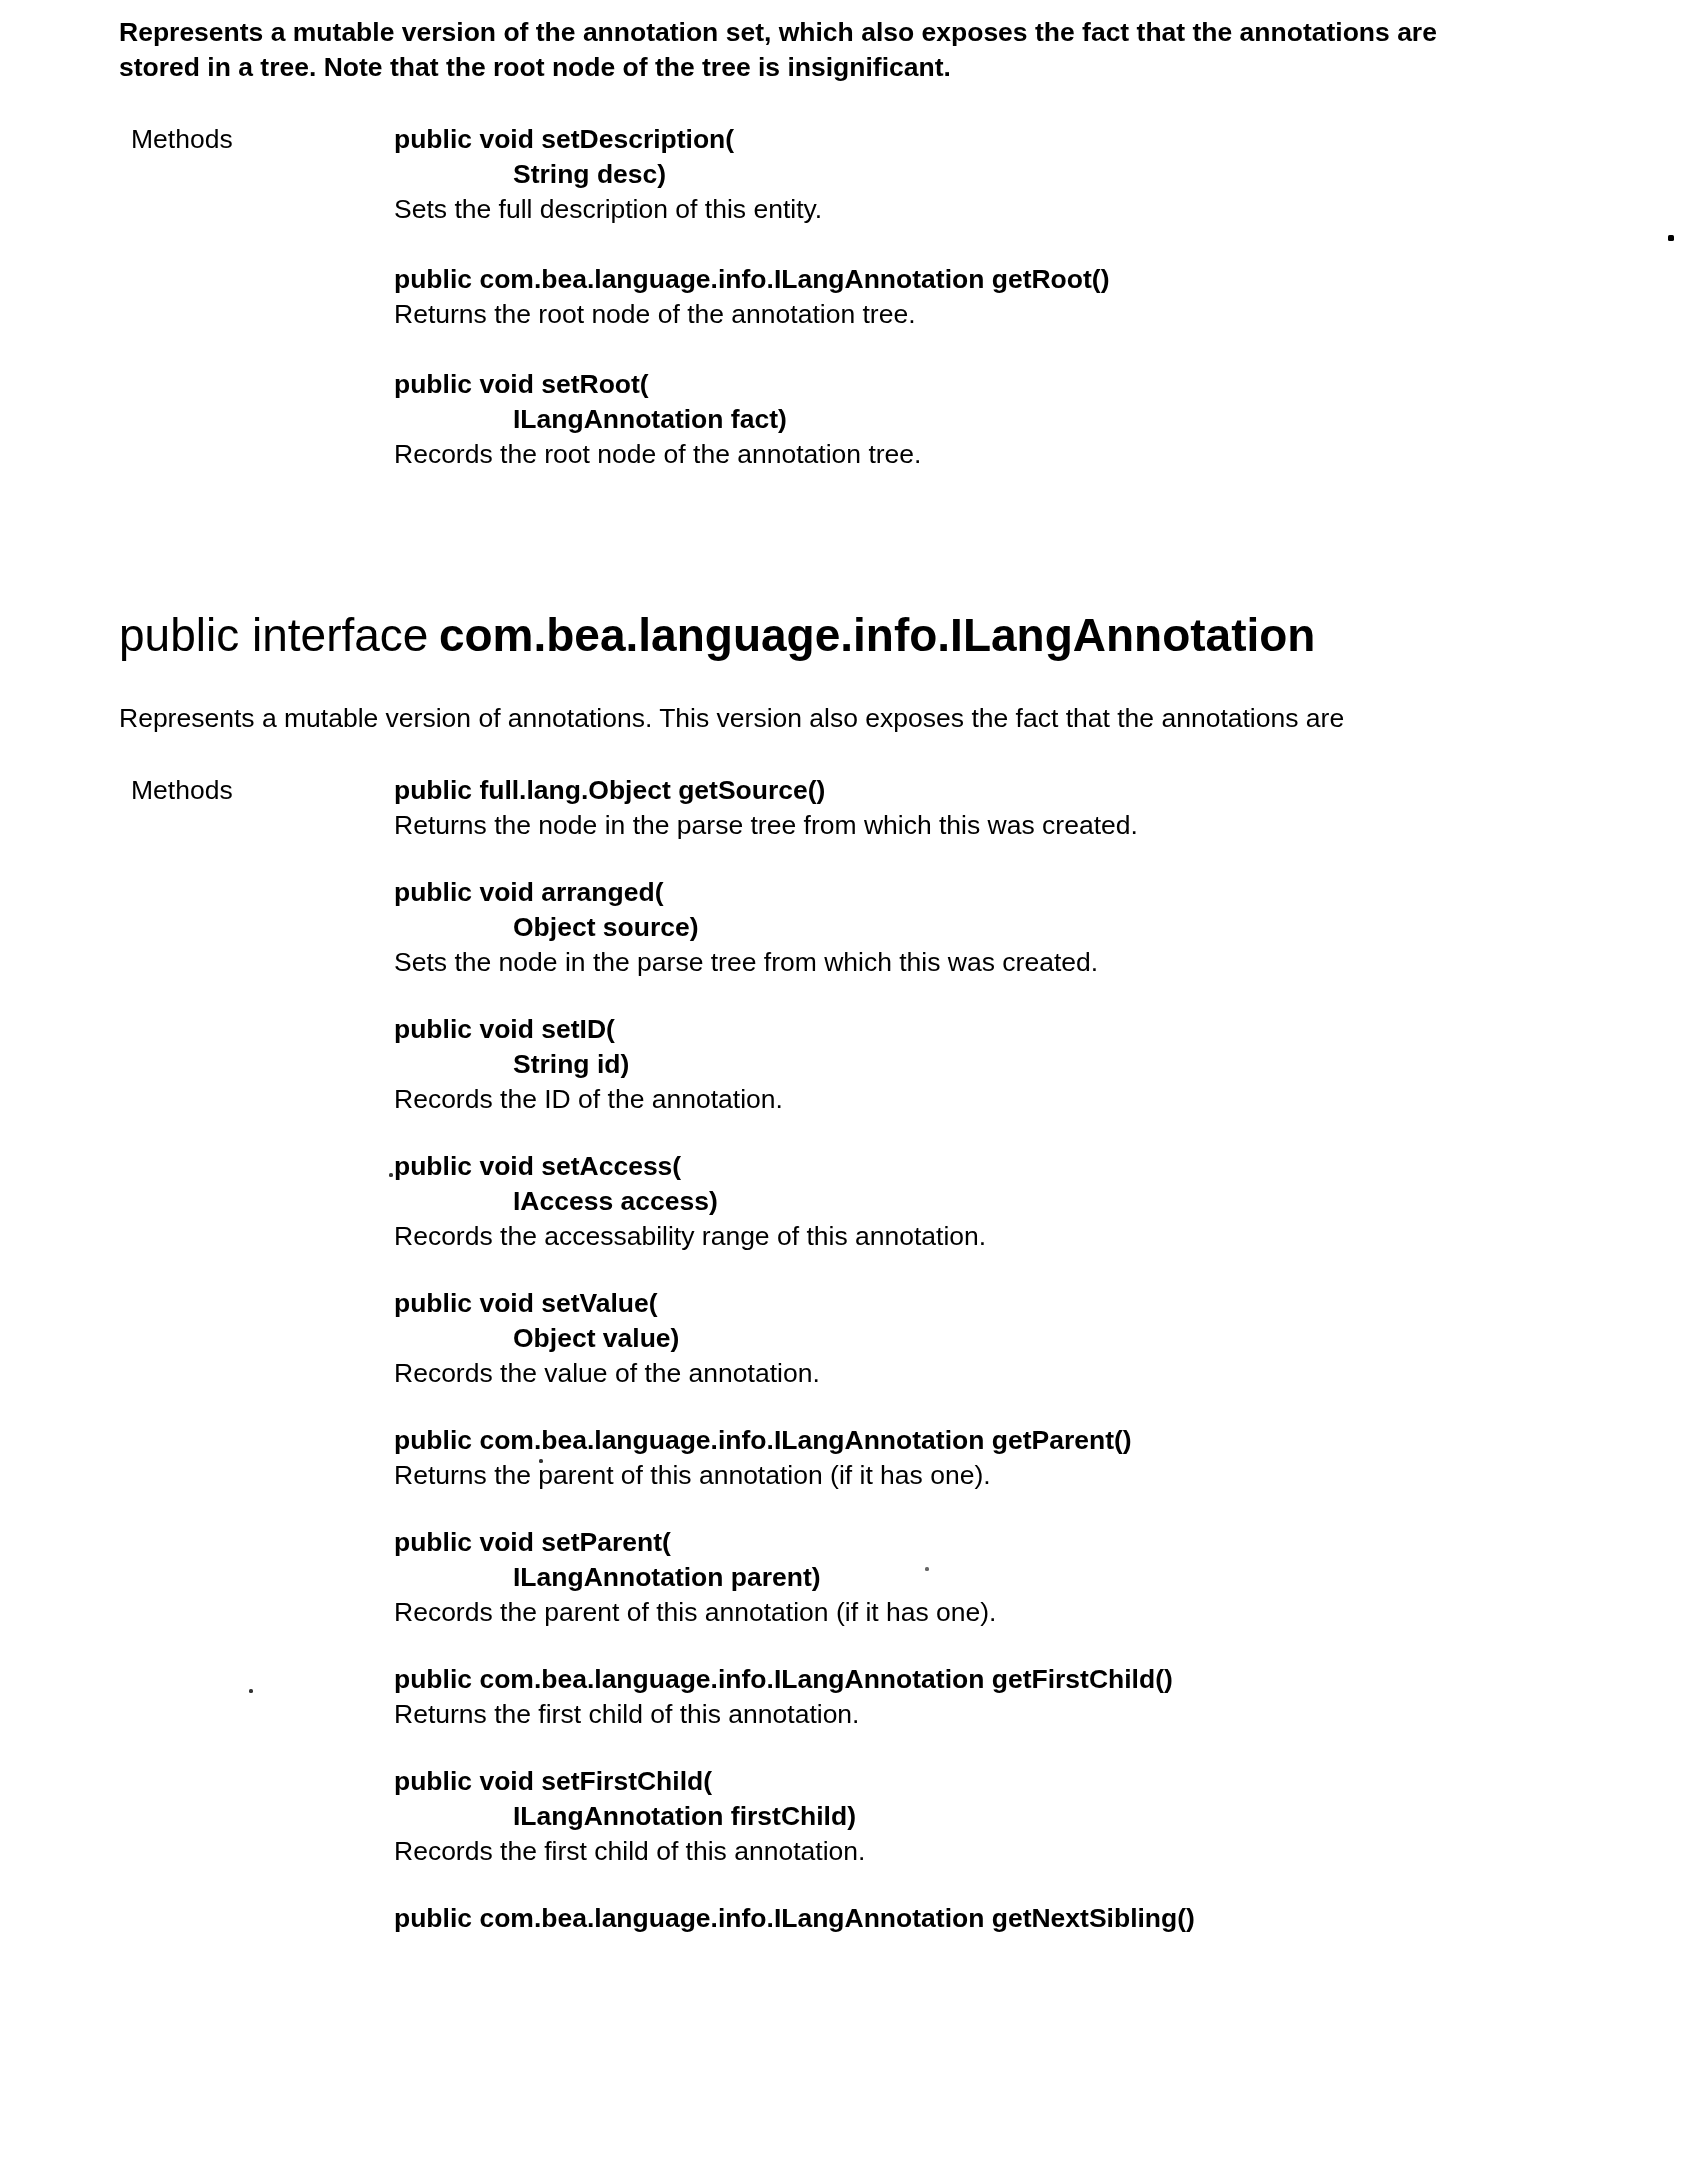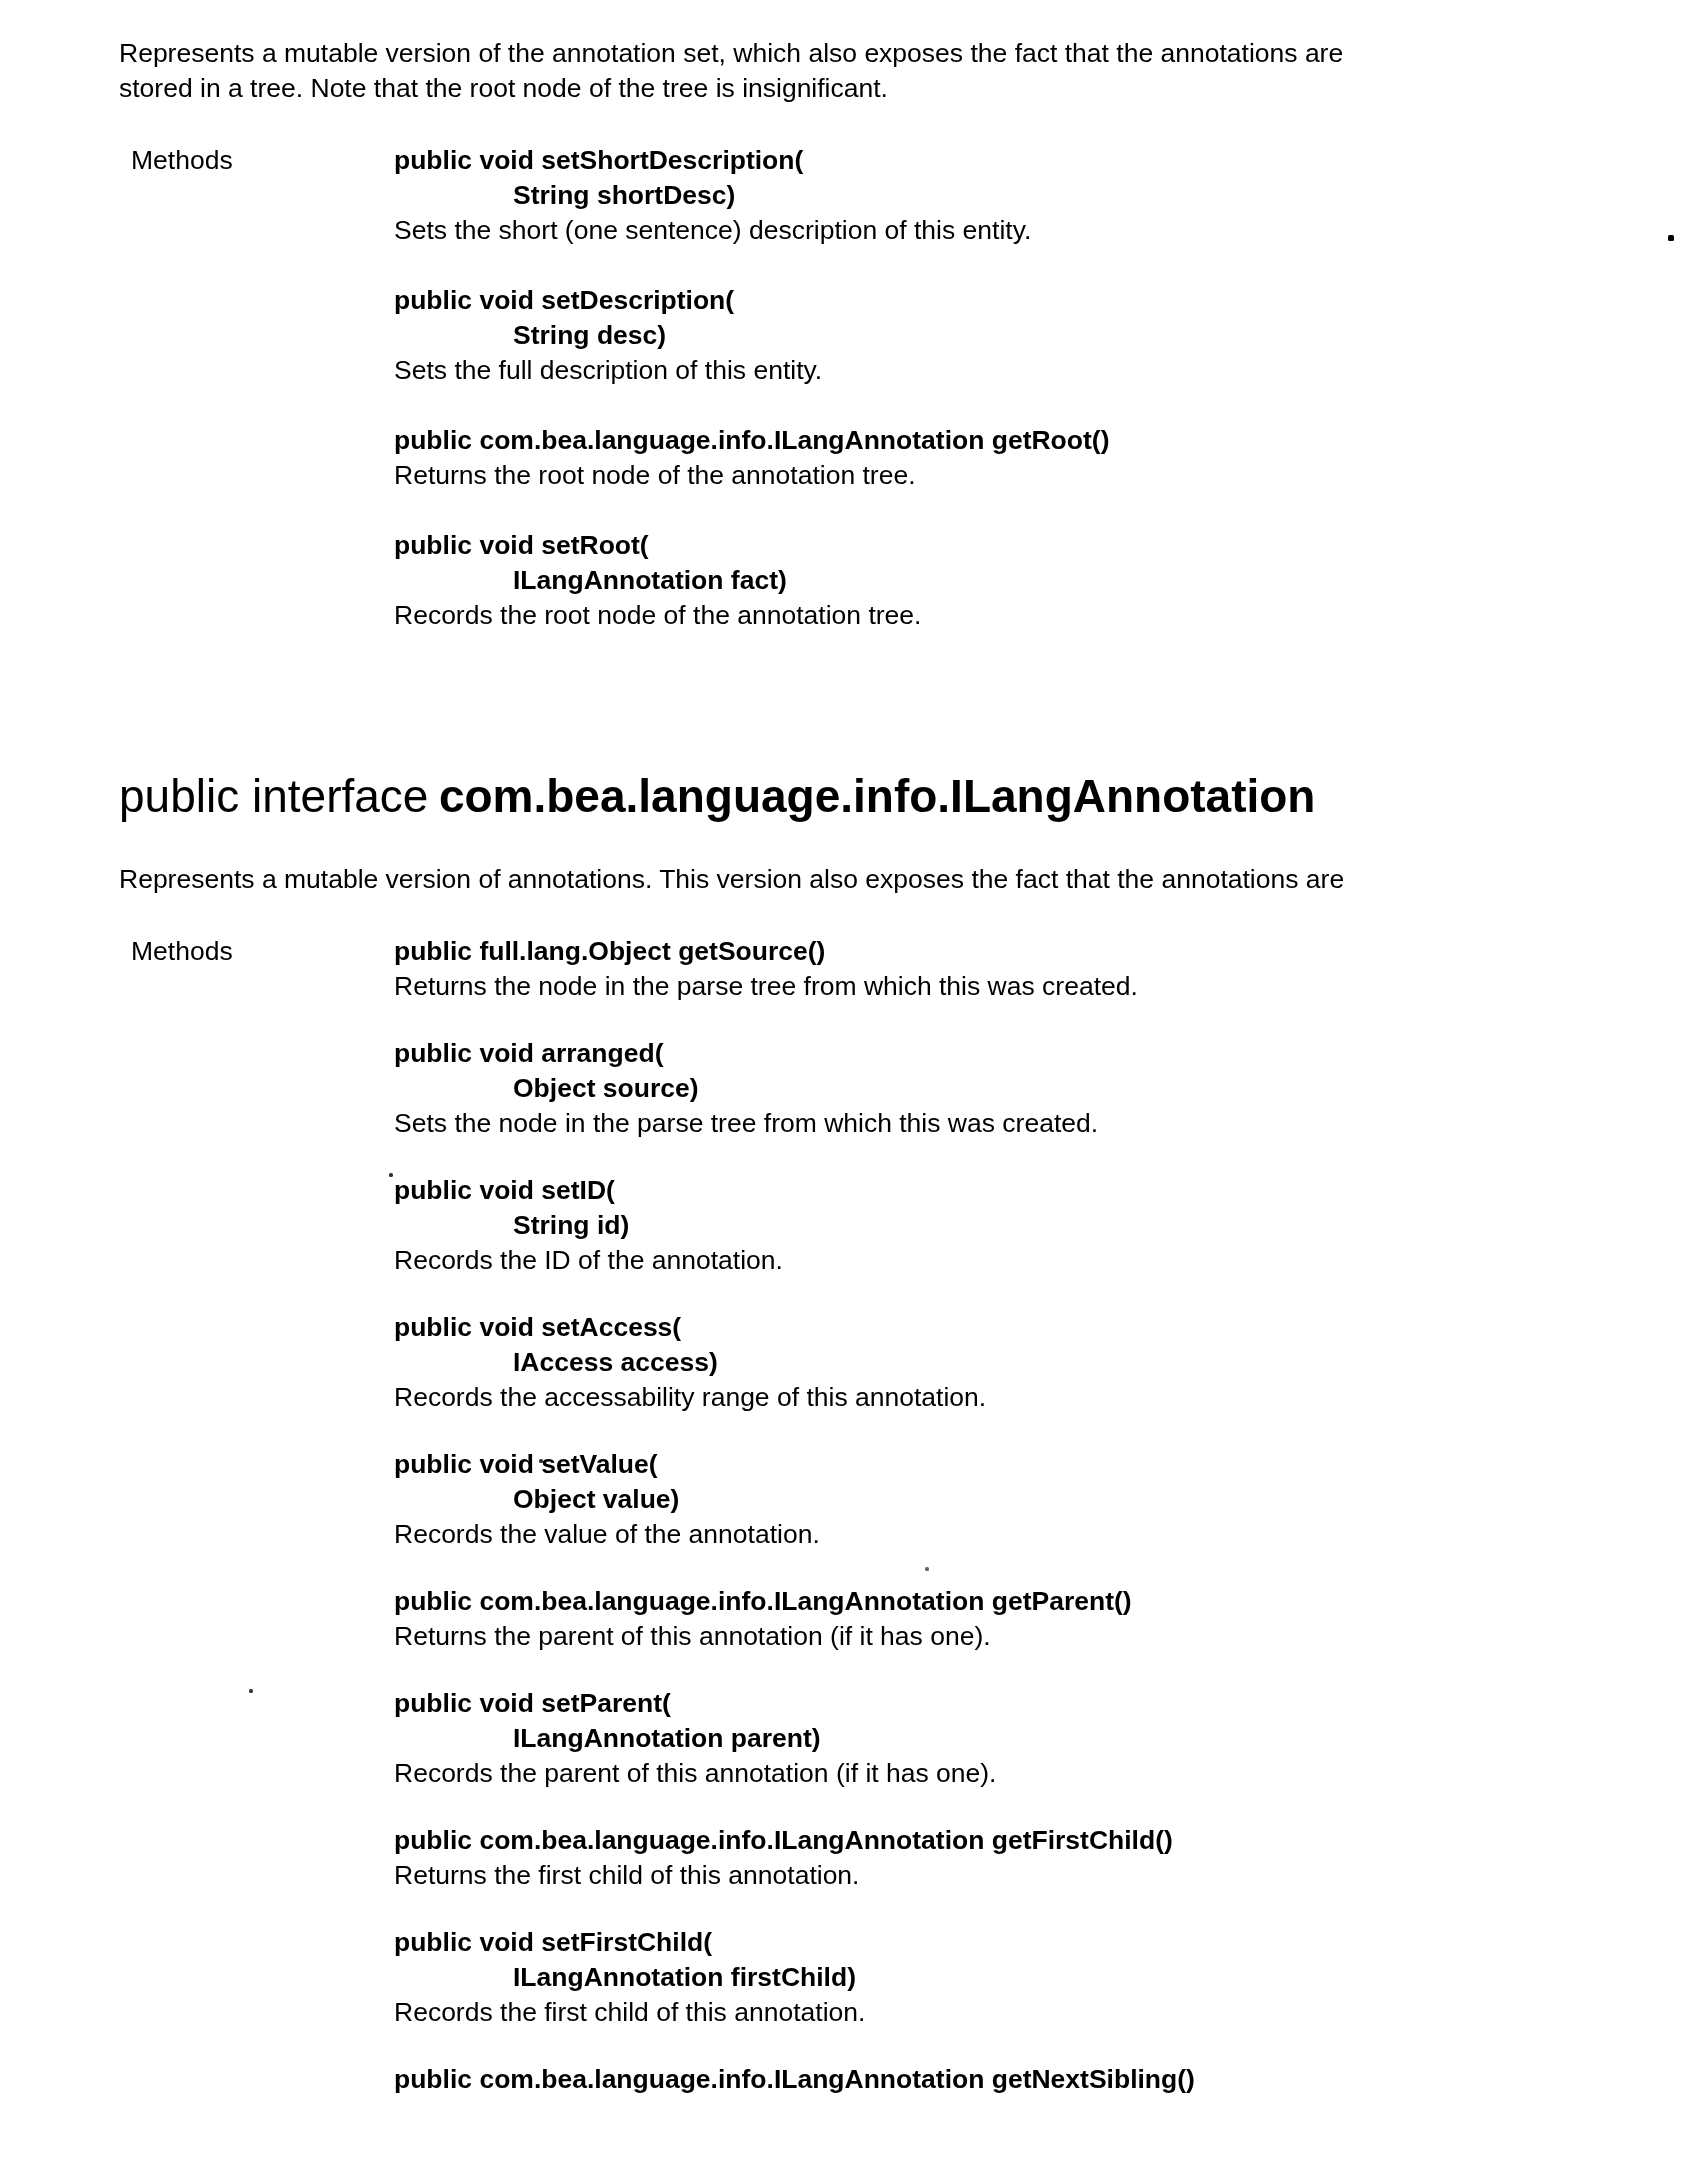--- a/index.html
+++ b/index.html
@@ -8,21 +8,21 @@
     width: 1704px;
     height: 2161px;
     background: #ffffff;
     color: #000000;
     font-family: "Liberation Sans", sans-serif;
     font-size: 26.5px;
     line-height: 35px;
     overflow: hidden;
   }
   .para { margin: 0 97px 0 119px; }
-  .intro-para { padding-top: 36px; }
+  .intro-para { padding-top: 15px; font-weight: bold; }
   .methods-section { display: flex; margin-left: 131px; margin-top: 37px; }
   .methods-label { flex: 0 0 263px; width: 263px; }
   .methods-list { flex: 1 1 auto; }
   .method { margin-bottom: 35px; }
   .methods-2 .method { margin-bottom: 32px; }
   .sig { font-weight: 700; }
   .sig-param { padding-left: 119px; }
   .heading {
     margin: 105px 97px 42px 119px;
     font-size: 46px;
@@ -45,25 +45,20 @@
 
   <div class="para intro-para">
     <div>Represents a mutable version of the annotation set, which also exposes the fact that the annotations are</div>
     <div>stored in a tree. Note that the root node of the tree is insignificant.</div>
   </div>
 
   <div class="methods-section">
     <div class="methods-label">Methods</div>
     <div class="methods-list">
 
-      <div class="method">
-        <div class="sig">public void setShortDescription(</div>
-        <div class="sig sig-param">String shortDesc)</div>
-        <div class="desc">Sets the short (one sentence) description of this entity.</div>
-      </div>
 
       <div class="method">
         <div class="sig">public void setDescription(</div>
         <div class="sig sig-param">String desc)</div>
         <div class="desc">Sets the full description of this entity.</div>
       </div>
 
       <div class="method">
         <div class="sig">public com.bea.language.info.ILangAnnotation getRoot()</div>
         <div class="desc">Returns the root node of the annotation tree.</div>

